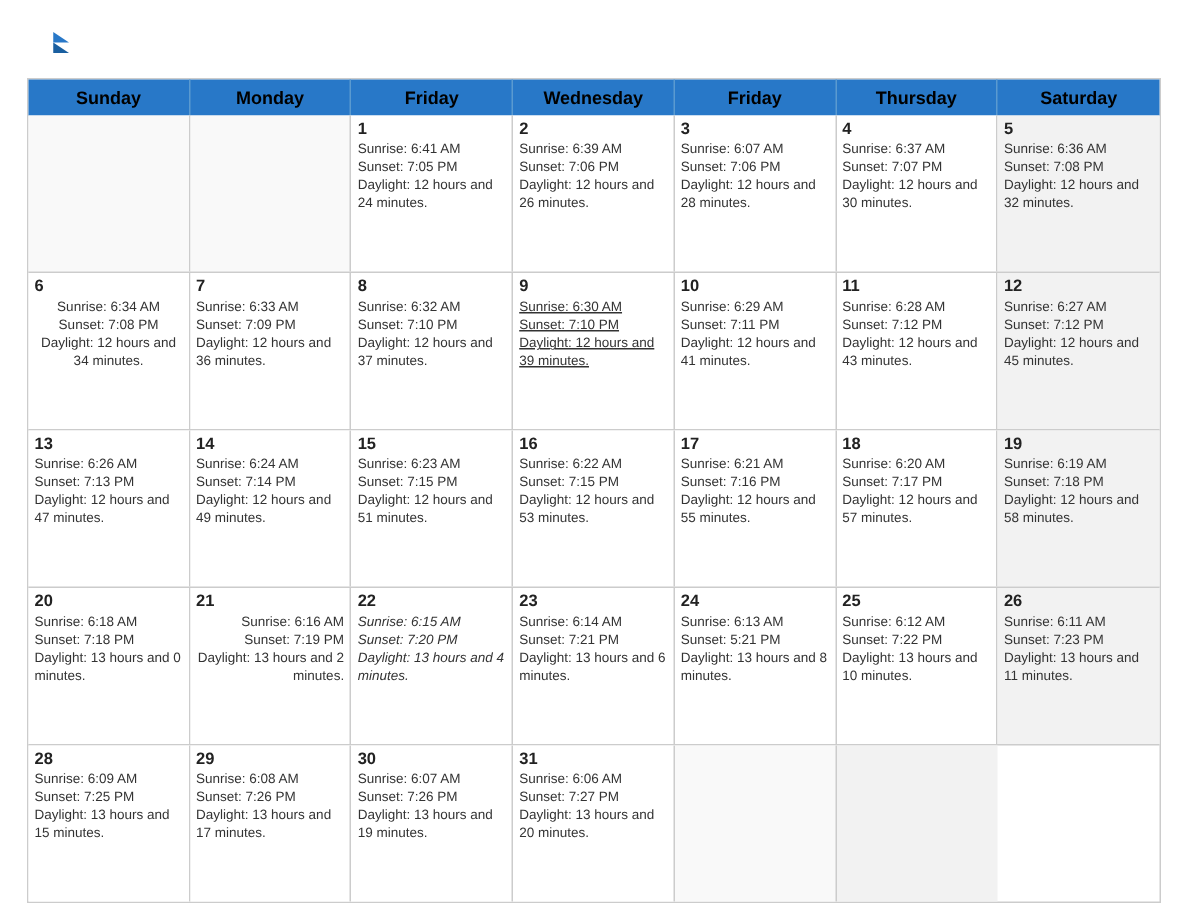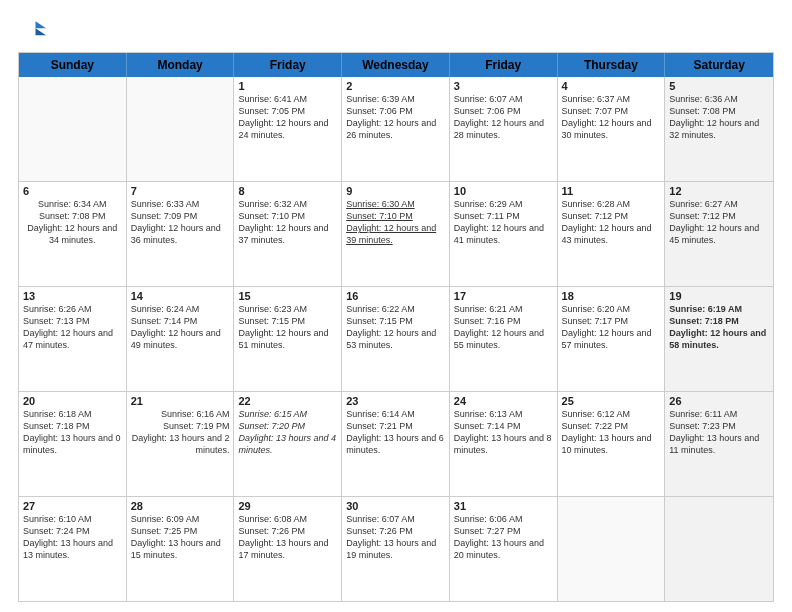--- a/index.html
+++ b/index.html
@@ -259,21 +259,21 @@
 Daylight: 12 hours and 55 minutes.</div>
           </div>
           <div class="cal-cell">
             <span class="day-num">18</span>
             <div class="cell-info" style="white-space: pre-line;">Sunrise: 6:20 AM
 Sunset: 7:17 PM
 Daylight: 12 hours and 57 minutes.</div>
           </div>
           <div class="cal-cell shaded">
             <span class="day-num">19</span>
-            <div class="cell-info" style="white-space: pre-line; font-weight: bold;">Sunrise: 6:19 AM
+            <div class="cell-info" style="white-space: pre-line;">Sunrise: 6:19 AM
 Sunset: 7:18 PM
 Daylight: 12 hours and 58 minutes.</div>
           </div>
         </div>
         <div class="cal-row">
           <div class="cal-cell">
             <span class="day-num">20</span>
             <div class="cell-info" style="white-space: pre-line;">Sunrise: 6:18 AM
 Sunset: 7:18 PM
 Daylight: 13 hours and 0 minutes.</div>
@@ -292,44 +292,38 @@
           </div>
           <div class="cal-cell">
             <span class="day-num">23</span>
             <div class="cell-info" style="white-space: pre-line;">Sunrise: 6:14 AM
 Sunset: 7:21 PM
 Daylight: 13 hours and 6 minutes.</div>
           </div>
           <div class="cal-cell">
             <span class="day-num">24</span>
             <div class="cell-info" style="white-space: pre-line;">Sunrise: 6:13 AM
-Sunset: 7:14 PM
+Sunset: 5:21 PM
 Daylight: 13 hours and 8 minutes.</div>
           </div>
           <div class="cal-cell">
             <span class="day-num">25</span>
             <div class="cell-info" style="white-space: pre-line;">Sunrise: 6:12 AM
 Sunset: 7:22 PM
 Daylight: 13 hours and 10 minutes.</div>
           </div>
           <div class="cal-cell shaded">
             <span class="day-num">26</span>
             <div class="cell-info" style="white-space: pre-line;">Sunrise: 6:11 AM
 Sunset: 7:23 PM
 Daylight: 13 hours and 11 minutes.</div>
           </div>
         </div>
         <div class="cal-row">
           <div class="cal-cell">
-            <span class="day-num">27</span>
-            <div class="cell-info" style="white-space: pre-line;">Sunrise: 6:10 AM
-Sunset: 7:24 PM
-Daylight: 13 hours and 13 minutes.</div>
-          </div>
-          <div class="cal-cell">
             <span class="day-num">28</span>
             <div class="cell-info" style="white-space: pre-line;">Sunrise: 6:09 AM
 Sunset: 7:25 PM
 Daylight: 13 hours and 15 minutes.</div>
           </div>
           <div class="cal-cell">
             <span class="day-num">29</span>
             <div class="cell-info" style="white-space: pre-line;">Sunrise: 6:08 AM
 Sunset: 7:26 PM
 Daylight: 13 hours and 17 minutes.</div>

